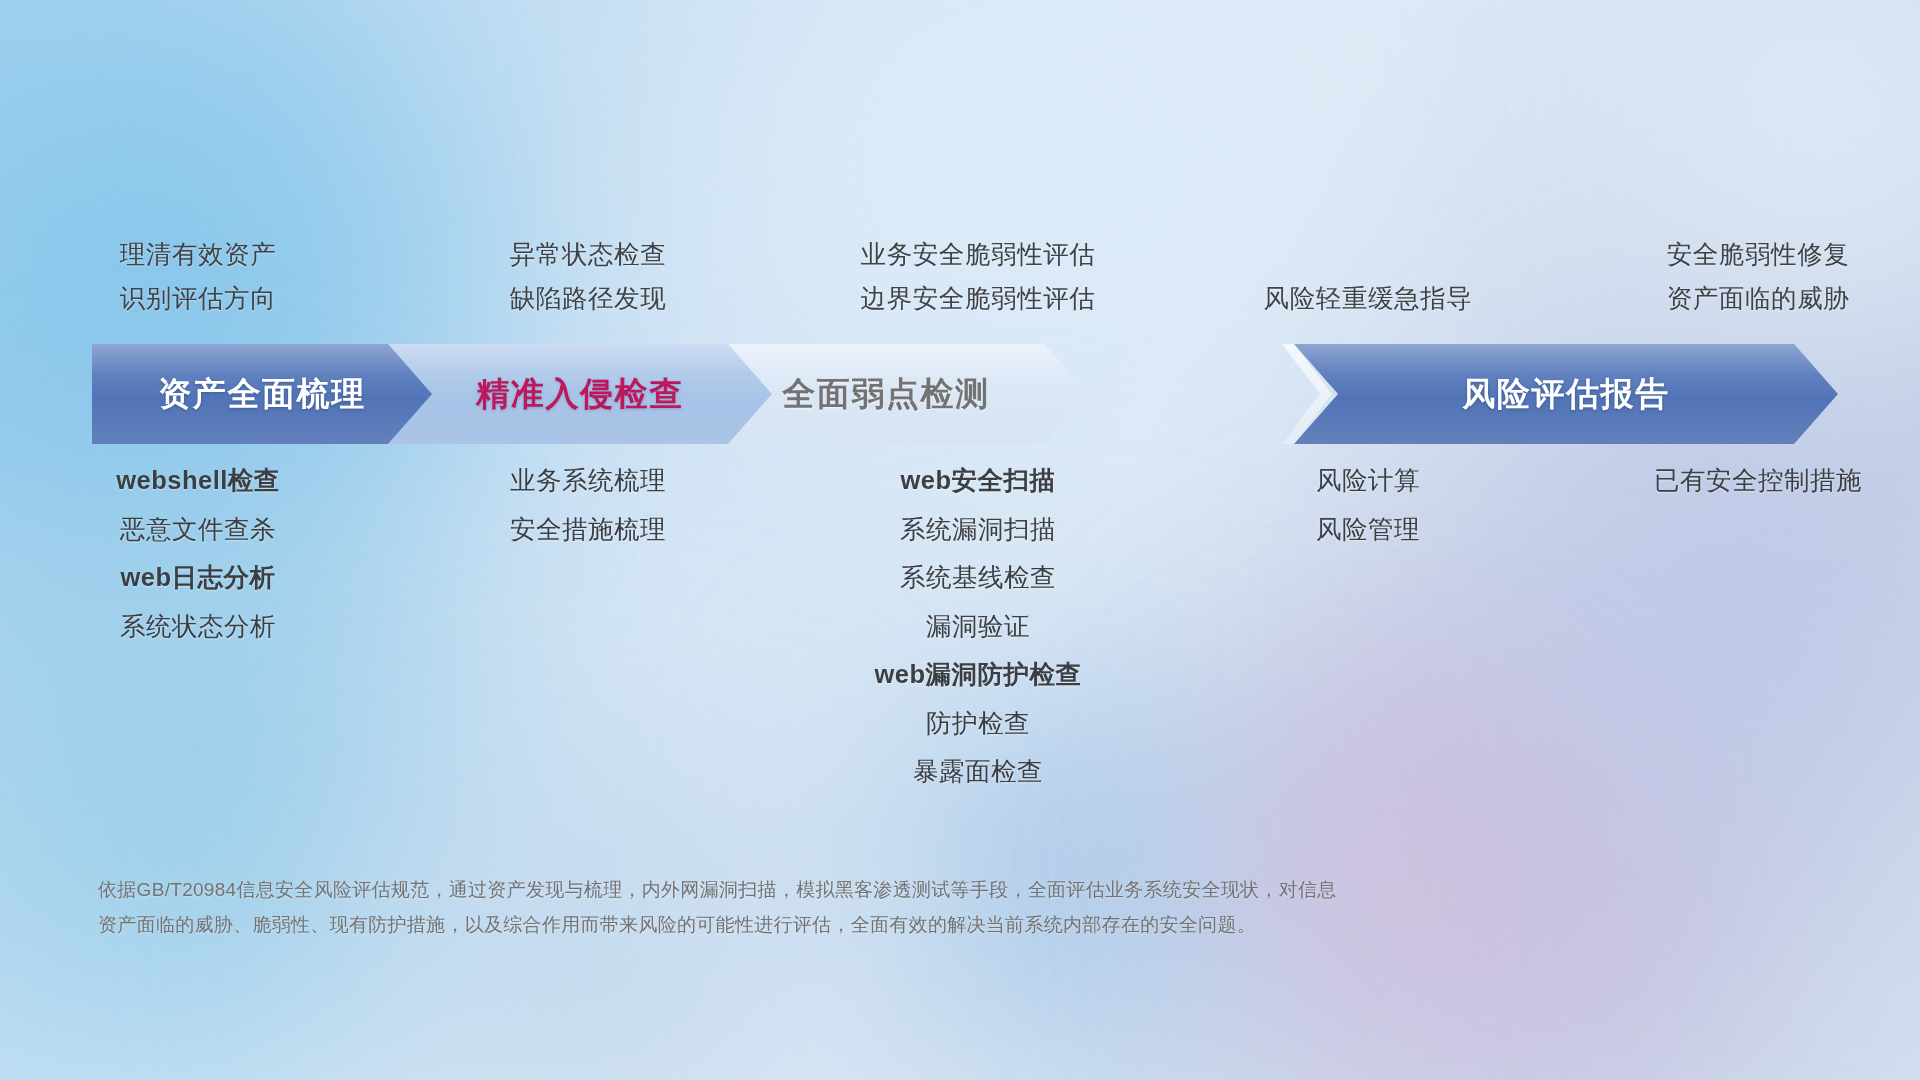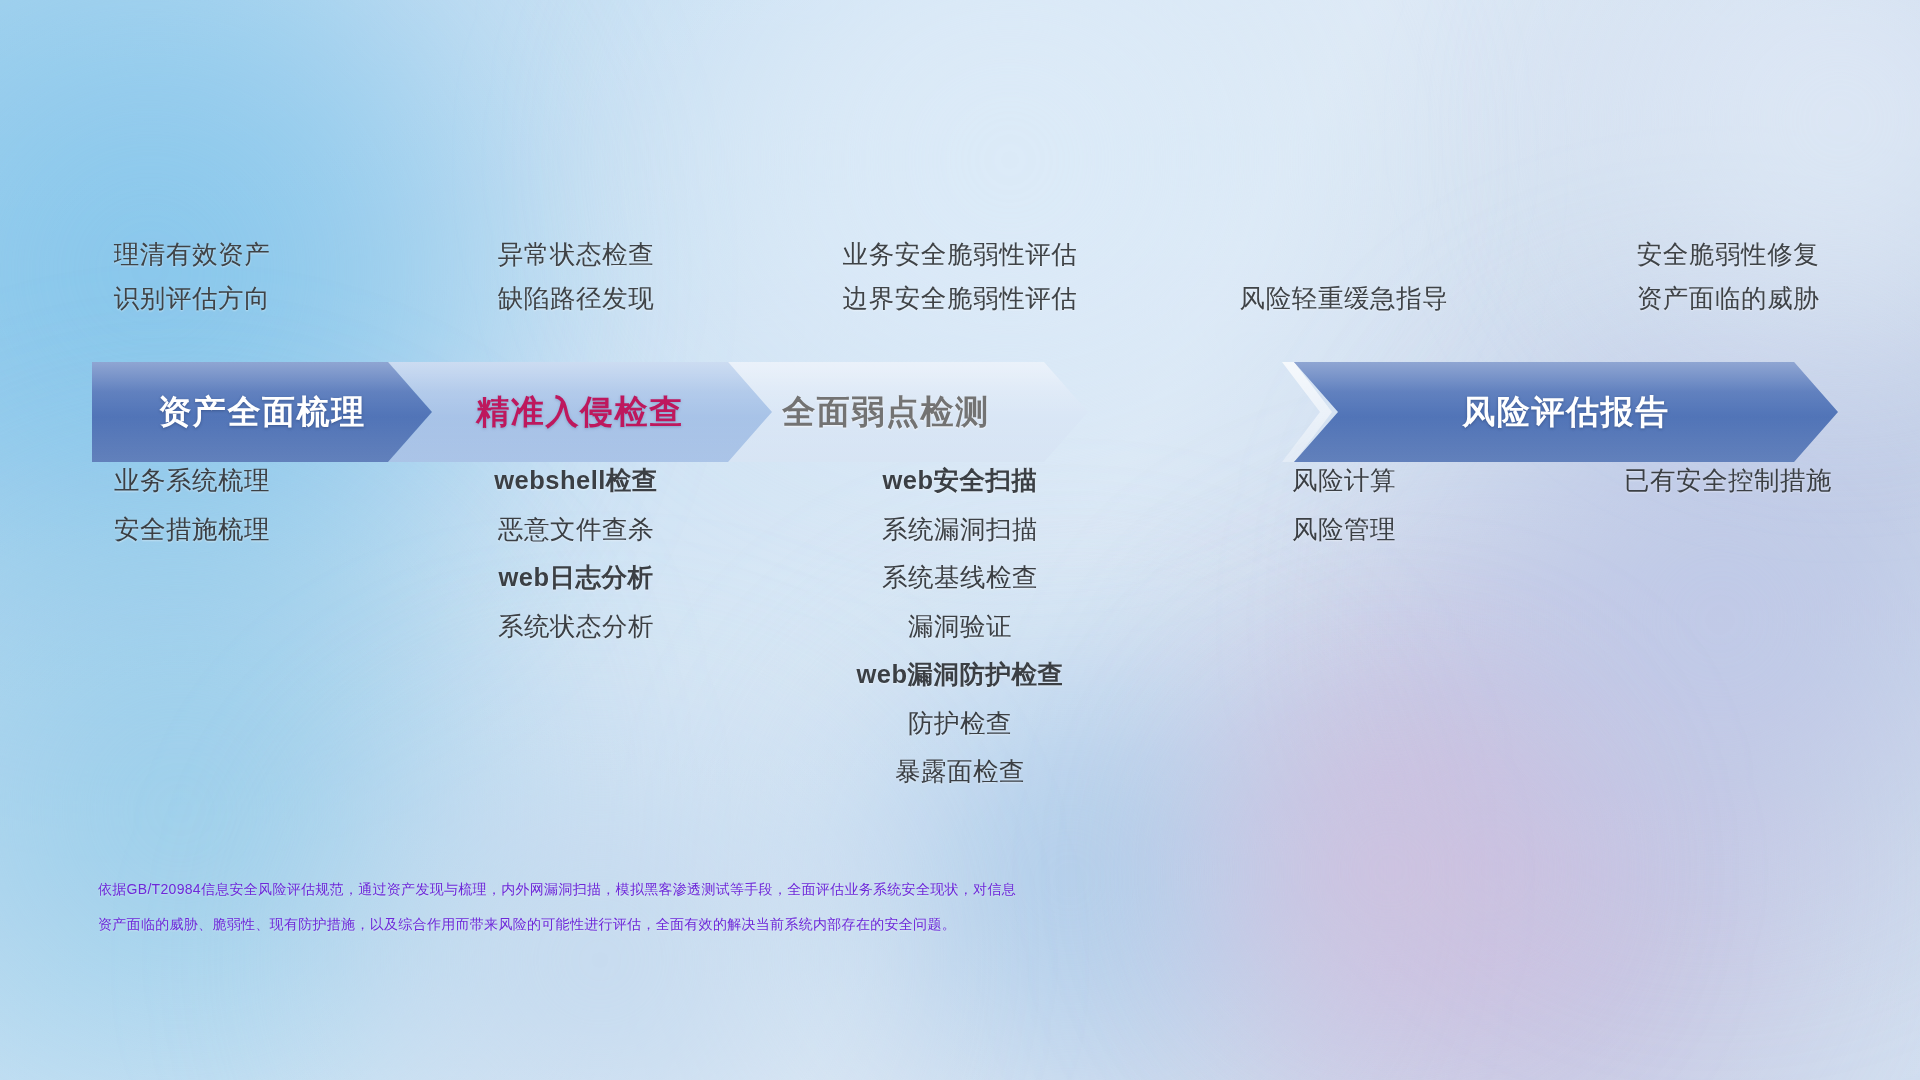--- a/index.html
+++ b/index.html
@@ -35,32 +35,32 @@
            background:radial-gradient(circle,#bcd4ec 0%,rgba(188,212,236,0.4) 50%,rgba(188,212,236,0) 76%); }
   .blob-9{ left:1180px; top:700px; width:420px; height:340px;
            background:radial-gradient(circle,#cdbedd 0%,rgba(205,190,221,0.5) 50%,rgba(205,190,221,0) 78%); }
   .bg-veil{ position:absolute; inset:0;
             background:linear-gradient(180deg,rgba(255,255,255,0.06) 0%,rgba(255,255,255,0) 40%,rgba(255,255,255,0.10) 100%); }
 
   
   .stage{ position:absolute; inset:0; }
 
   .row{ position:absolute; display:flex; width:1920px; }
-  .col{ flex:0 0 20%; display:flex; flex-direction:column; align-items:center; }
+  .col{ flex:0 0 20%; display:flex; flex-direction:column; align-items:center;margin-left:6px; }
 
   
   .row-top{ top:232px; }
   .top-item{
     font-size:25.5px; color:#3f4347; letter-spacing:0.6px;
     line-height:44px; white-space:nowrap;
     text-shadow:0 1px 2px rgba(255,255,255,0.45);
   }
 
   
-  .band{ position:absolute; top:362px; left:92px; width:1746px; height:100px; }
+  .band{ position:absolute; top:344px; left:92px; width:1746px; height:100px; }
   .chev{
     position:absolute; top:0; height:100px;
     display:flex; align-items:center; justify-content:center;
   }
   .chev-shape{
     position:absolute; inset:0;
     -webkit-clip-path:polygon(0 0, calc(100% - 44px) 0, 100% 50%, calc(100% - 44px) 100%, 0 100%, 44px 50%);
     clip-path:polygon(0 0, calc(100% - 44px) 0, 100% 50%, calc(100% - 44px) 100%, 0 100%, 44px 50%);
   }
   .chev.first .chev-shape{
@@ -97,21 +97,21 @@
   .bot-item{
     font-size:25.5px; color:#3b3f44; letter-spacing:0.5px;
     line-height:48.5px; white-space:nowrap;
     text-shadow:0 1px 2px rgba(255,255,255,0.45);
   }
   .bot-item b{ font-weight:bold; }
 
   
   .footer{
     position:absolute; left:98px; top:872px; width:1620px;
-    font-size:14px; line-height:35px; color:#6d28d9;
+    font-size:19px; line-height:35px; color:#737373;
     letter-spacing:0.3px;
     text-shadow:0 1px 2px rgba(255,255,255,0.35);
   }
   .footer p{ white-space:nowrap; }
 </style>
 </head>
 <body>
 
 <div class="bg-base"></div>
 <div class="blob blob-1"></div>
@@ -173,29 +173,29 @@
 
 
     <div class="chev v-dark" style="left:1202px; width:544px; z-index:2">
       <div class="chev-shape"></div>
       <div class="chev-label">风险评估报告</div>
     </div>
   </div>
 
   <div class="row row-bot">
     <div class="col">
-      <div class="bot-item">业务系统梳理</div>
-      <div class="bot-item">安全措施梳理</div>
-    </div>
-
-    <div class="col">
       <div class="bot-item"><b>webshell检查</b></div>
       <div class="bot-item">恶意文件查杀</div>
       <div class="bot-item"><b>web日志分析</b></div>
       <div class="bot-item">系统状态分析</div>
+    </div>
+
+    <div class="col">
+      <div class="bot-item">业务系统梳理</div>
+      <div class="bot-item">安全措施梳理</div>
     </div>
 
     <div class="col">
       <div class="bot-item"><b>web安全扫描</b></div>
       <div class="bot-item">系统漏洞扫描</div>
       <div class="bot-item">系统基线检查</div>
       <div class="bot-item">漏洞验证</div>
       <div class="bot-item"><b>web漏洞防护检查</b></div>
       <div class="bot-item">防护检查</div>
       <div class="bot-item">暴露面检查</div>

